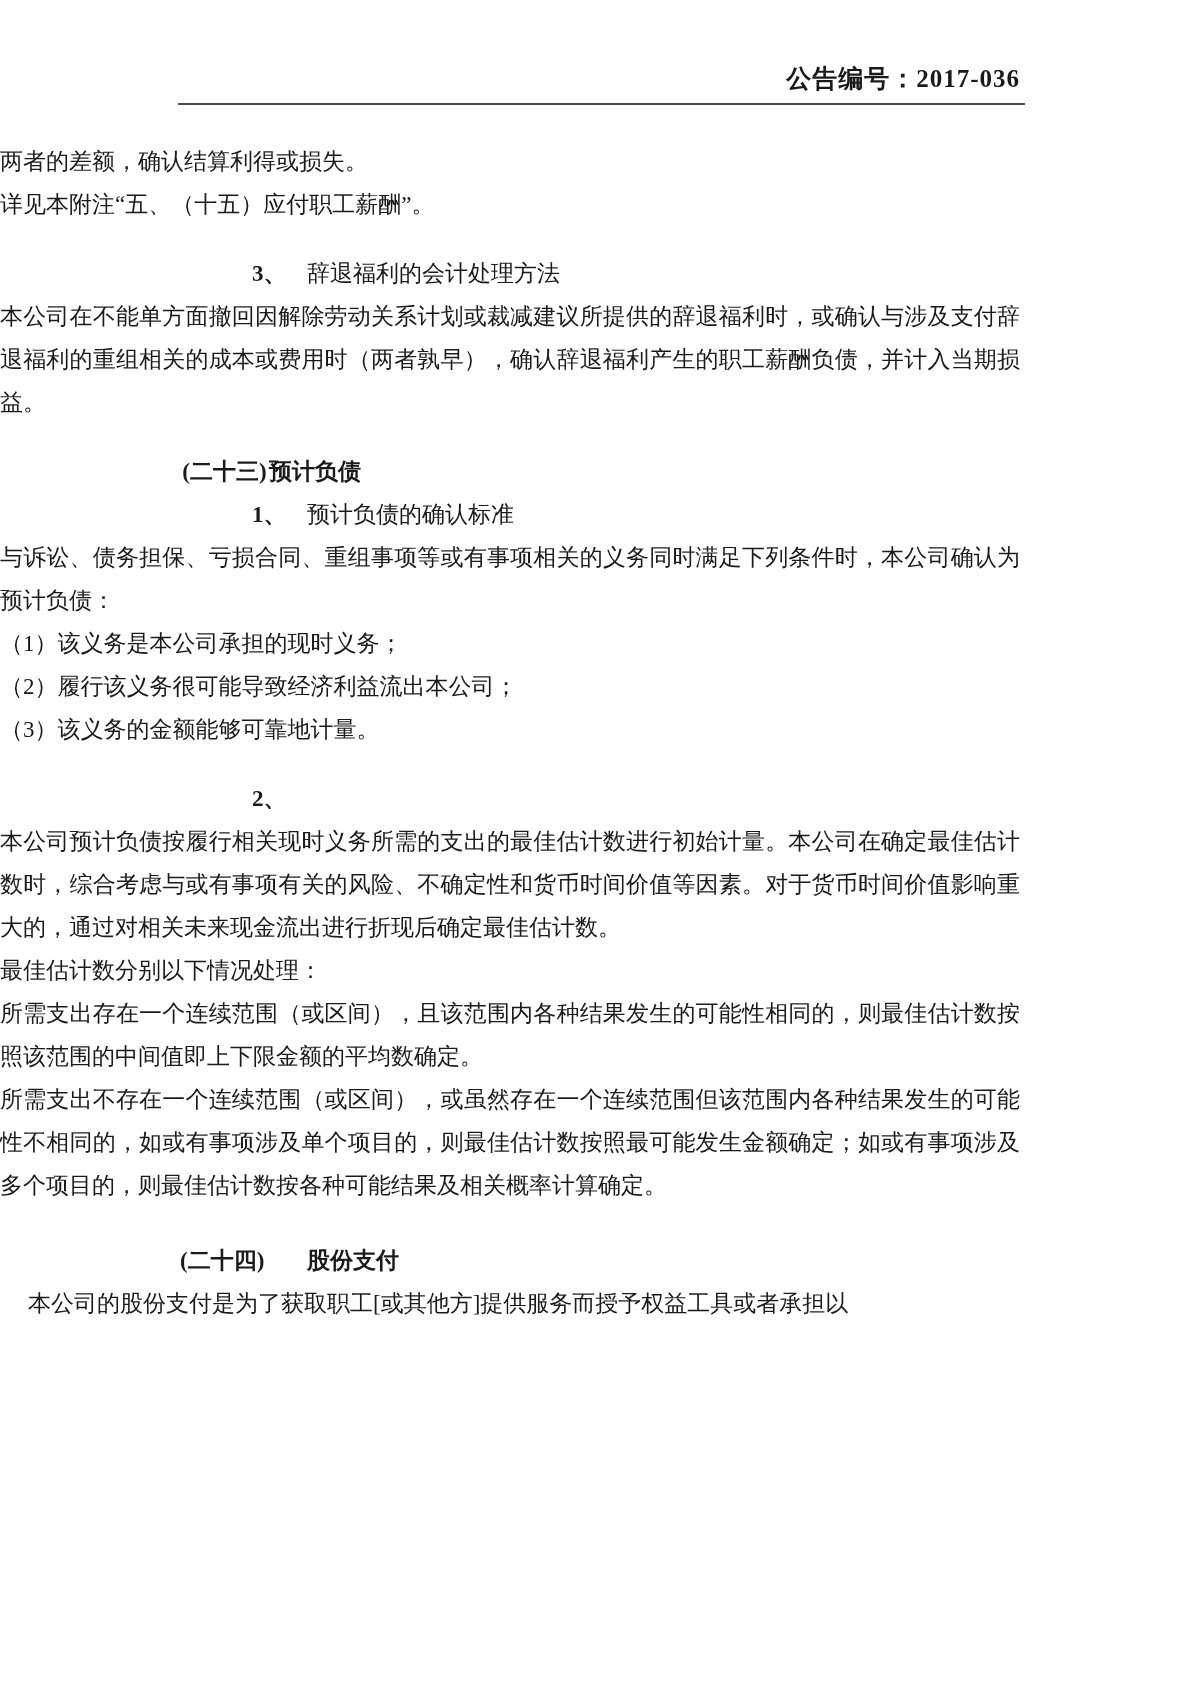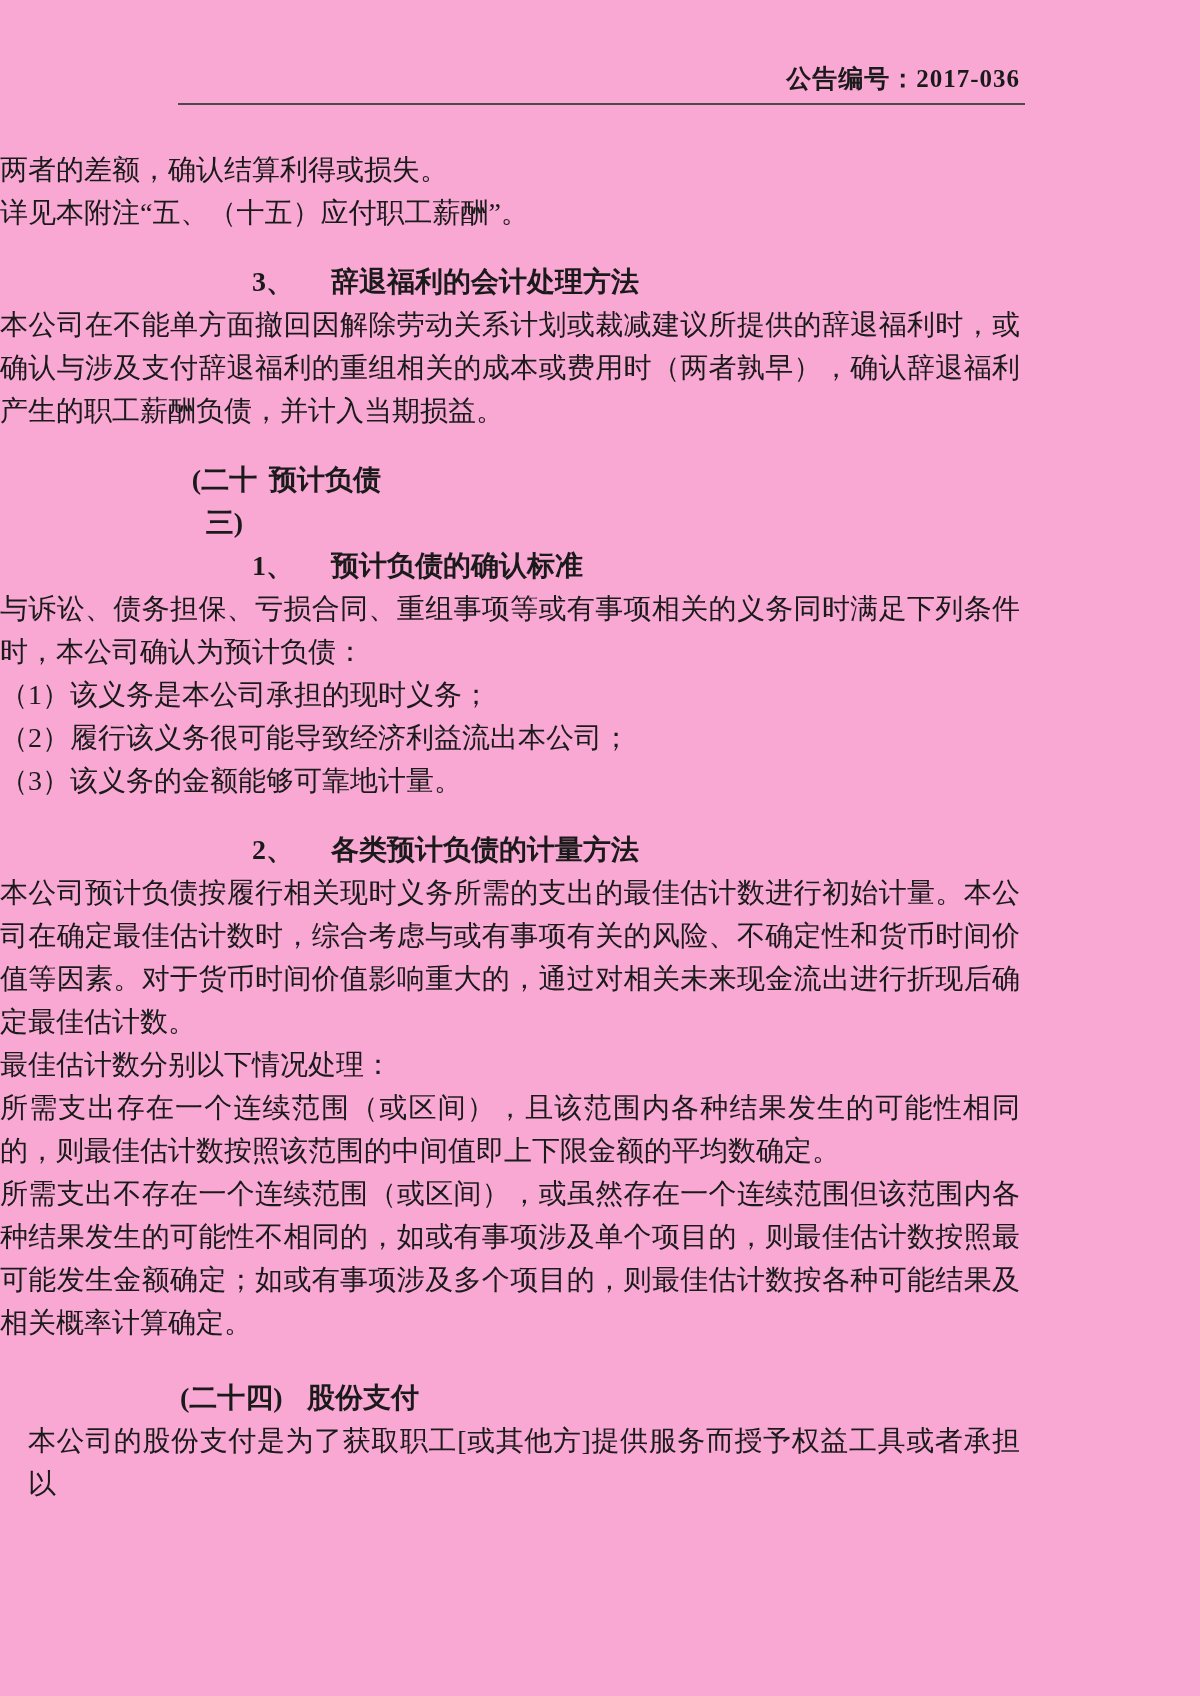--- a/index.html
+++ b/index.html
@@ -1,21 +1,21 @@
 <!DOCTYPE html>
 <html><head>
 <meta charset="utf-8">
 <style>
   html, body { margin: 0; padding: 0; background: #e8e8e8; }
   .page {
     position: relative;
     width: 1200px;
     height: 1696px;
     margin: 0 auto;
-    background: #f9a8d4;
+    background: #ffffff;
     font-family: "Liberation Serif", "DejaVu Serif", serif;
     color: #1a1a1a;
     overflow: hidden;
   }
   .doc-header {
     position: absolute;
     top: 62px;
     left: 0;
     right: 180px;
     text-align: right;
@@ -27,45 +27,45 @@
   .header-rule {
     position: absolute;
     top: 103px;
     left: 178px;
     width: 847px;
     height: 2px;
     background: #4a4a4a;
   }
   .content {
     position: absolute;
-    top: 148px;
+    top: 140px;
     left: 0;
     width: 1020px;
-    font-size: 28px;
+    font-size: 23px;
     line-height: 43px;
   }
   .content p { margin: 0; }
   .body-text {
     margin-left: 288px;
     margin-right: 180px;
     text-align: justify;
   }
   .plain-line {
     margin-left: 288px;
     margin-right: 180px;
     text-align: left;
   }
   .item-row { display: flex; }
   .item-num {
     margin-left: 252px;
     width: 55px;
     flex: 0 0 55px;
     font-weight: bold;
   }
-  .item-title { font-weight: bold; margin-left: 24px; }
+  .item-title { font-weight: normal; }
   .section-row { display: flex; font-weight: bold; }
   .section-label { margin-left: 180px; flex: 0 0 auto; }
   .section-label.w23 { width: 89px; text-align: center; }
   .section-label.w24 { width: 127px; }
   .section-title { font-weight: bold; }
   .gap { margin-top: 26px; }
   .gap-lg { margin-top: 32px; }
   .indent-para {
     margin-left: 255px;
     margin-right: 165px;
@@ -102,21 +102,20 @@
       <span class="item-num">1、</span>
       <span class="item-title">预计负债的确认标准</span>
     </div>
     <p class="body-text">与诉讼、债务担保、亏损合同、重组事项等或有事项相关的义务同时满足下列条件时，本公司确认为预计负债：</p>
     <p class="plain-line">（1）该义务是本公司承担的现时义务；</p>
     <p class="plain-line">（2）履行该义务很可能导致经济利益流出本公司；</p>
     <p class="plain-line">（3）该义务的金额能够可靠地计量。</p>
 
     <div class="item-row gap">
       <span class="item-num">2、</span>
-      <span class="item-title">各类预计负债的计量方法</span>
     </div>
     <p class="body-text">本公司预计负债按履行相关现时义务所需的支出的最佳估计数进行初始计量。本公司在确定最佳估计数时，综合考虑与或有事项有关的风险、不确定性和货币时间价值等因素。对于货币时间价值影响重大的，通过对相关未来现金流出进行折现后确定最佳估计数。</p>
     <p class="body-text">最佳估计数分别以下情况处理：</p>
     <p class="body-text">所需支出存在一个连续范围（或区间），且该范围内各种结果发生的可能性相同的，则最佳估计数按照该范围的中间值即上下限金额的平均数确定。</p>
     <p class="body-text">所需支出不存在一个连续范围（或区间），或虽然存在一个连续范围但该范围内各种结果发生的可能性不相同的，如或有事项涉及单个项目的，则最佳估计数按照最可能发生金额确定；如或有事项涉及多个项目的，则最佳估计数按各种可能结果及相关概率计算确定。</p>
 
     <div class="section-row gap-lg">
       <span class="section-label w24">(二十四)</span>
       <span class="section-title">股份支付</span>
     </div>

